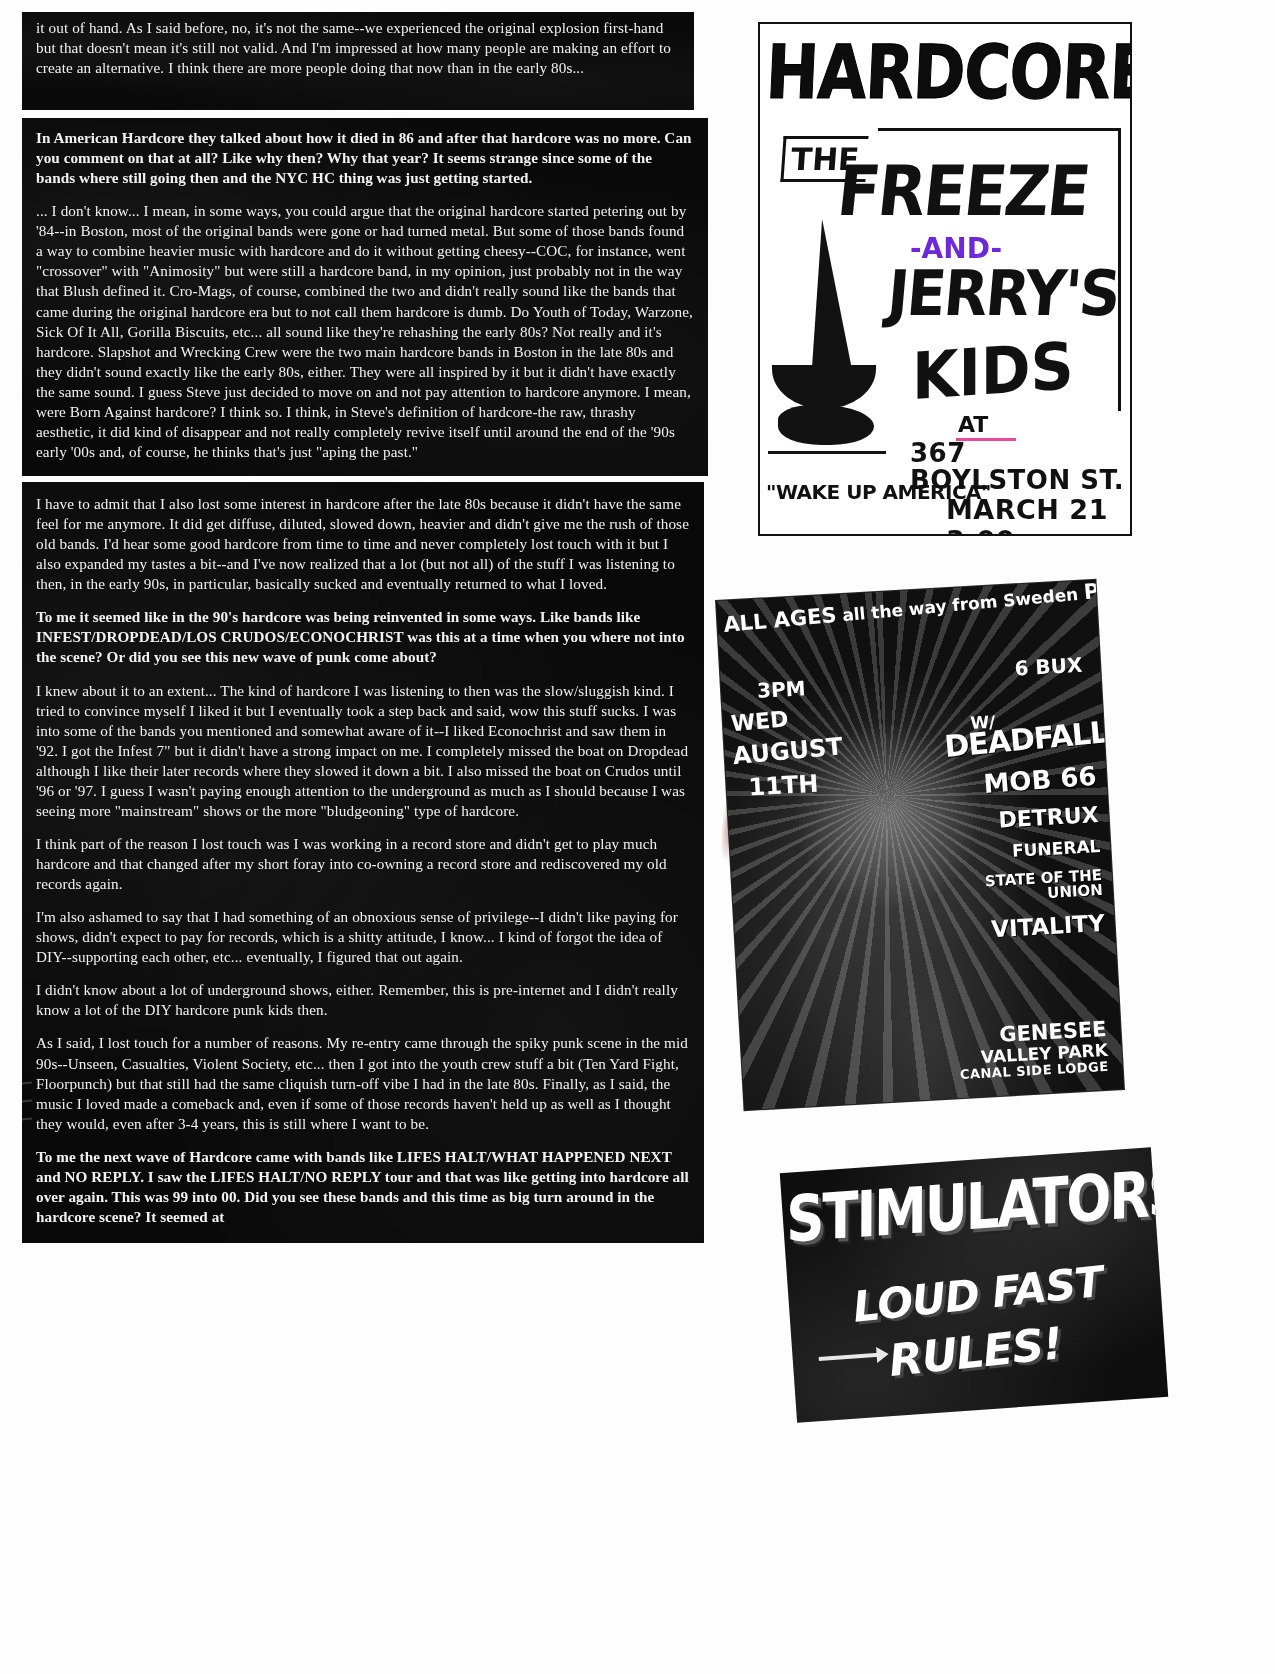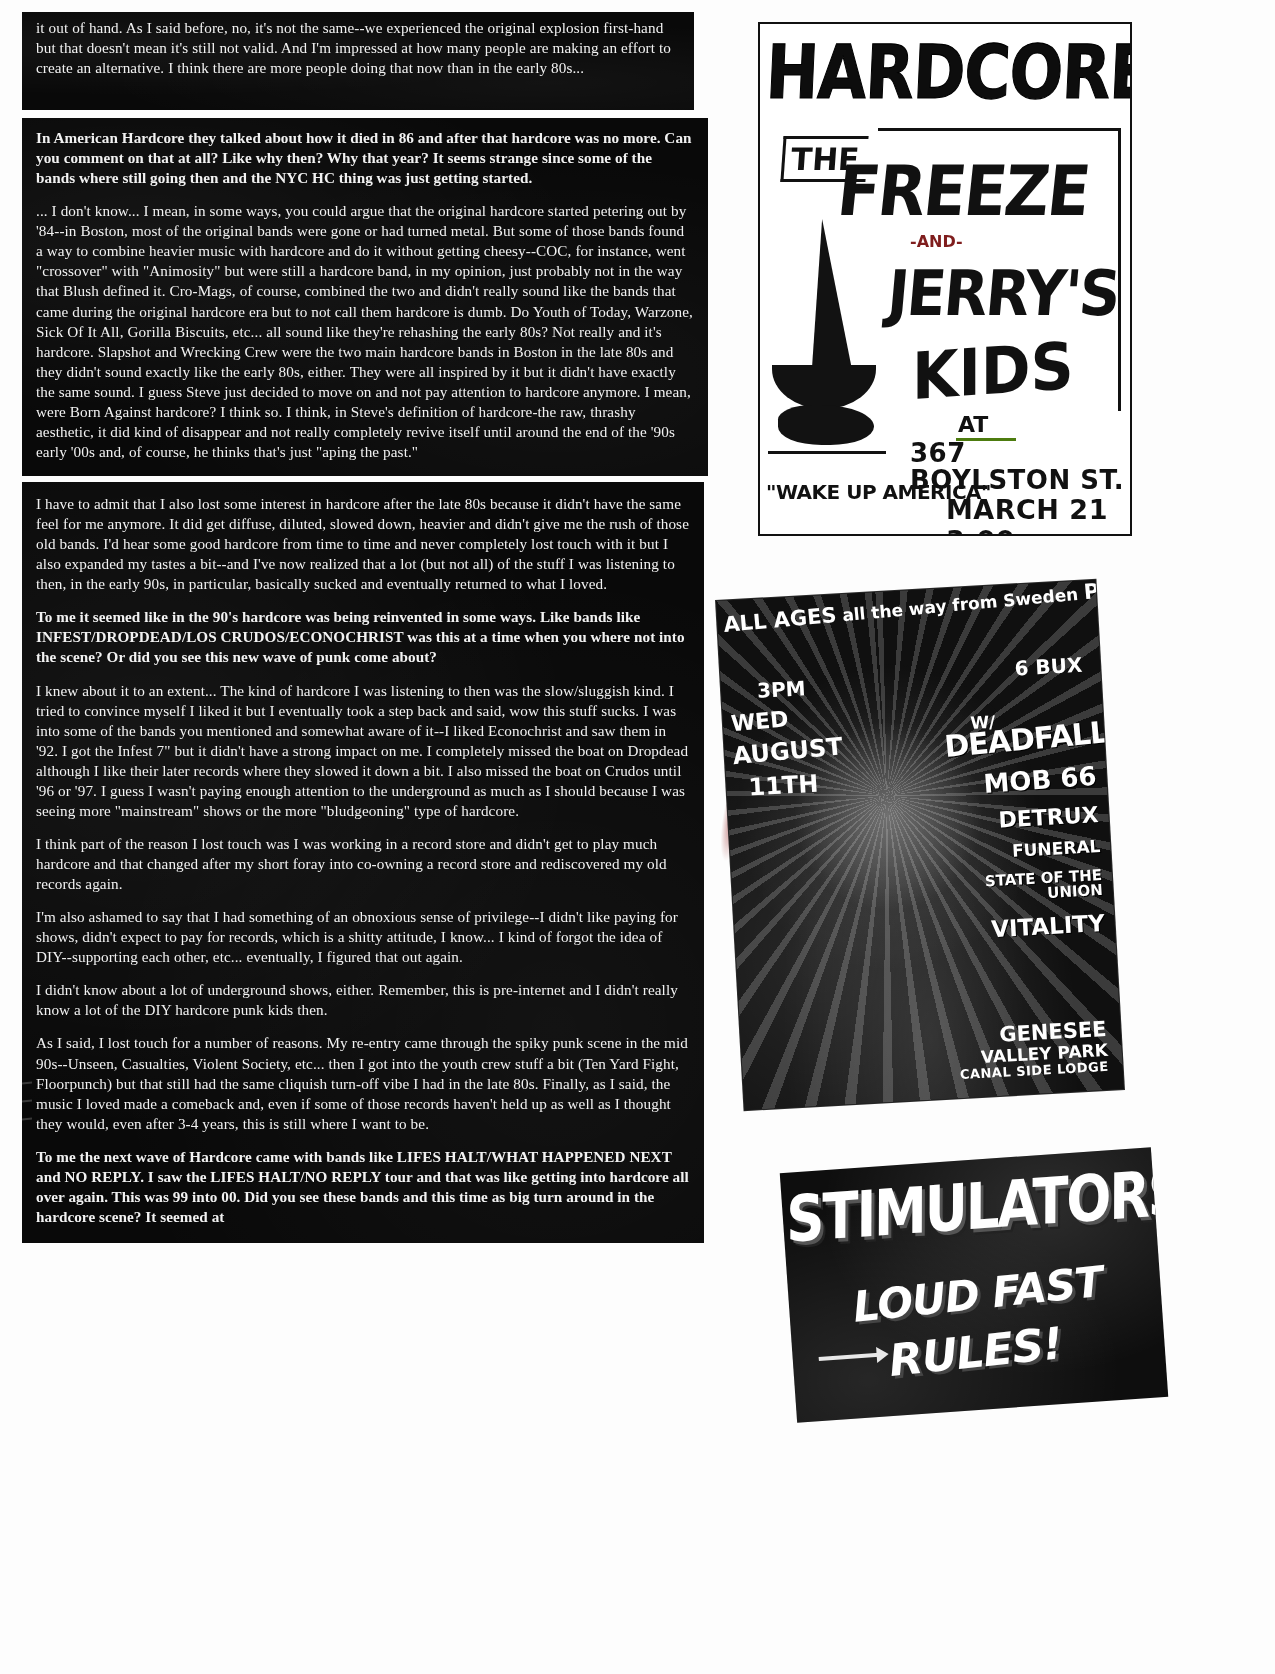--- a/index.html
+++ b/index.html
@@ -155,23 +155,23 @@
     font-size: 62px;
     font-weight: bold;
     letter-spacing: -2px;
     color: #111;
     transform: skewX(-6deg) scaleY(1.12);
   }
   .f1-and {
     position: absolute;
     left: 150px;
     top: 208px;
-    font-size: 16px;
-    font-weight: bold;
-    color: #7f1d1d;
+    font-size: 28px;
+    font-weight: bold;
+    color: #6d28d9;
   }
   .f1-jerrys {
     position: absolute;
     left: 128px;
     top: 236px;
     font-size: 57px;
     font-weight: bold;
     letter-spacing: -2px;
     color: #111;
     transform: skewX(-5deg) scaleY(1.1);
@@ -196,21 +196,21 @@
     border-left: none;
     border-bottom: none;
   }
   .f1-at {
     position: absolute;
     left: 196px;
     top: 388px;
     font-size: 22px;
     font-weight: bold;
     color: #111;
-    border-bottom: 3px solid #4d7c0f;
+    border-bottom: 3px solid #ec4899;
     padding: 0 28px 1px 2px;
   }
   .f1-venue {
     position: absolute;
     left: 150px;
     top: 416px;
     font-size: 26px;
     font-weight: bold;
     line-height: 1.04;
     color: #111;

